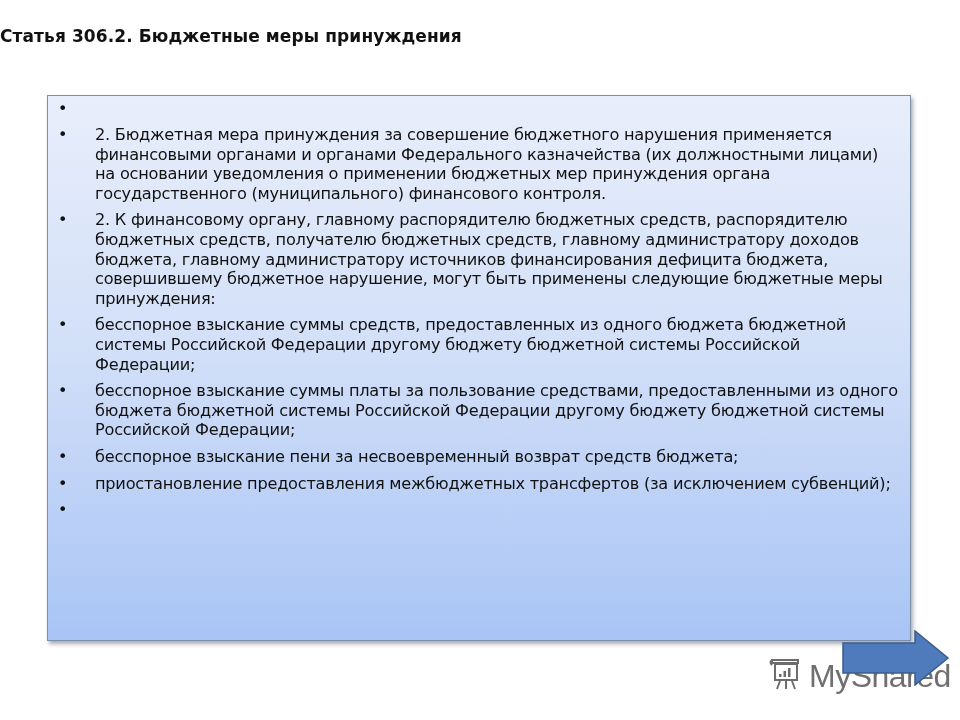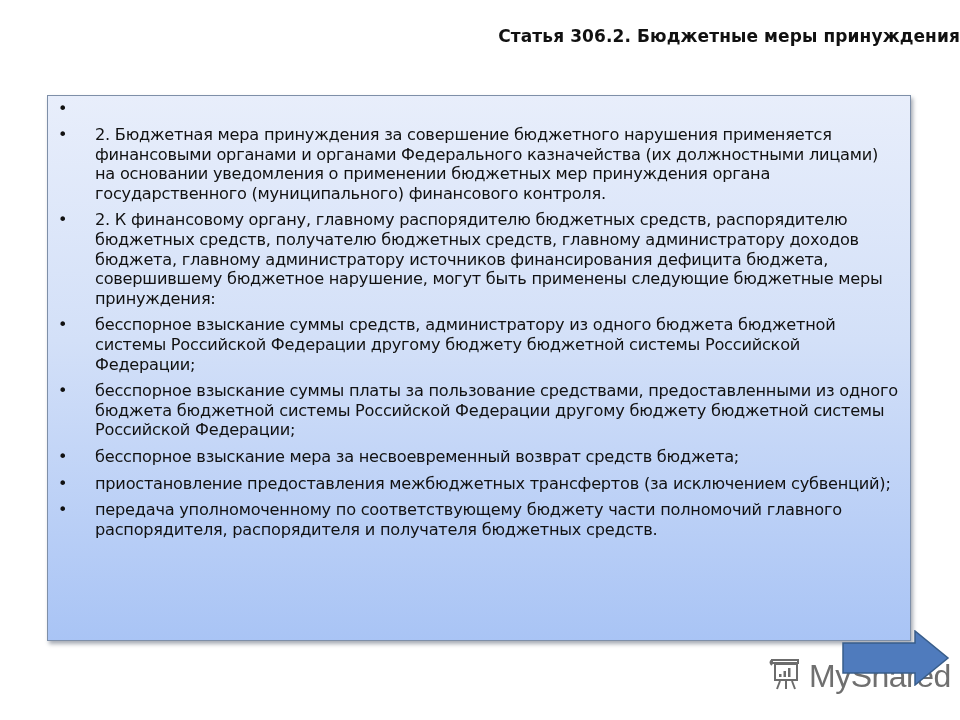--- a/index.html
+++ b/index.html
@@ -13,21 +13,21 @@
     position: relative;
     overflow: hidden;
     font-family: "DejaVu Sans", "Liberation Sans", sans-serif;
     color: #111111;
   }
   .slide-title {
     position: absolute;
     left: 0;
     top: 26px;
     width: 960px;
-    text-align: right;
+    text-align: left;
     font-size: 17px;
     font-weight: bold;
     letter-spacing: 0.1px;
   }
   .content-box {
     position: absolute;
     left: 47px;
     top: 95px;
     width: 864px;
     height: 546px;
@@ -101,37 +101,36 @@
     <li class="bullet-item">
       <span class="dot">•</span>
       <span>2. Бюджетная мера принуждения за совершение бюджетного нарушения применяется финансовыми органами и органами Федерального казначейства (их должностными лицами) на основании уведомления о применении бюджетных мер принуждения органа государственного (муниципального) финансового контроля.</span>
     </li>
     <li class="bullet-item">
       <span class="dot">•</span>
       <span>2. К финансовому органу, главному распорядителю бюджетных средств, распорядителю бюджетных средств, получателю бюджетных средств, главному администратору доходов бюджета, главному администратору источников финансирования дефицита бюджета, совершившему бюджетное нарушение, могут быть применены следующие бюджетные меры принуждения:</span>
     </li>
     <li class="bullet-item">
       <span class="dot">•</span>
-      <span>бесспорное взыскание суммы средств, администратору из одного бюджета бюджетной системы Российской Федерации другому бюджету бюджетной системы Российской Федерации;</span>
+      <span>бесспорное взыскание суммы средств, предоставленных из одного бюджета бюджетной системы Российской Федерации другому бюджету бюджетной системы Российской Федерации;</span>
     </li>
     <li class="bullet-item">
       <span class="dot">•</span>
       <span>бесспорное взыскание суммы платы за пользование средствами, предоставленными из одного бюджета бюджетной системы Российской Федерации другому бюджету бюджетной системы Российской Федерации;</span>
     </li>
     <li class="bullet-item">
       <span class="dot">•</span>
-      <span>бесспорное взыскание мера за несвоевременный возврат средств бюджета;</span>
+      <span>бесспорное взыскание пени за несвоевременный возврат средств бюджета;</span>
     </li>
     <li class="bullet-item">
       <span class="dot">•</span>
       <span>приостановление предоставления межбюджетных трансфертов (за исключением субвенций);</span>
     </li>
     <li class="bullet-item">
       <span class="dot">•</span>
-      <span>передача уполномоченному по соответствующему бюджету части полномочий главного распорядителя, распорядителя и получателя бюджетных средств.</span>
     </li>
   </ul>
 </div>
 
 <div class="watermark">
   <span>
     <svg width="34" height="36" viewBox="0 0 34 36">
       <path d="M3 4 h26 v3 h-26 z" fill="none" stroke="#6c6c6c" stroke-width="2"></path>
       <path d="M3 4 q-3 2 0 5" fill="none" stroke="#6c6c6c" stroke-width="2"></path>
       <rect x="6" y="8" width="22" height="16" fill="none" stroke="#6c6c6c" stroke-width="2"></rect>

